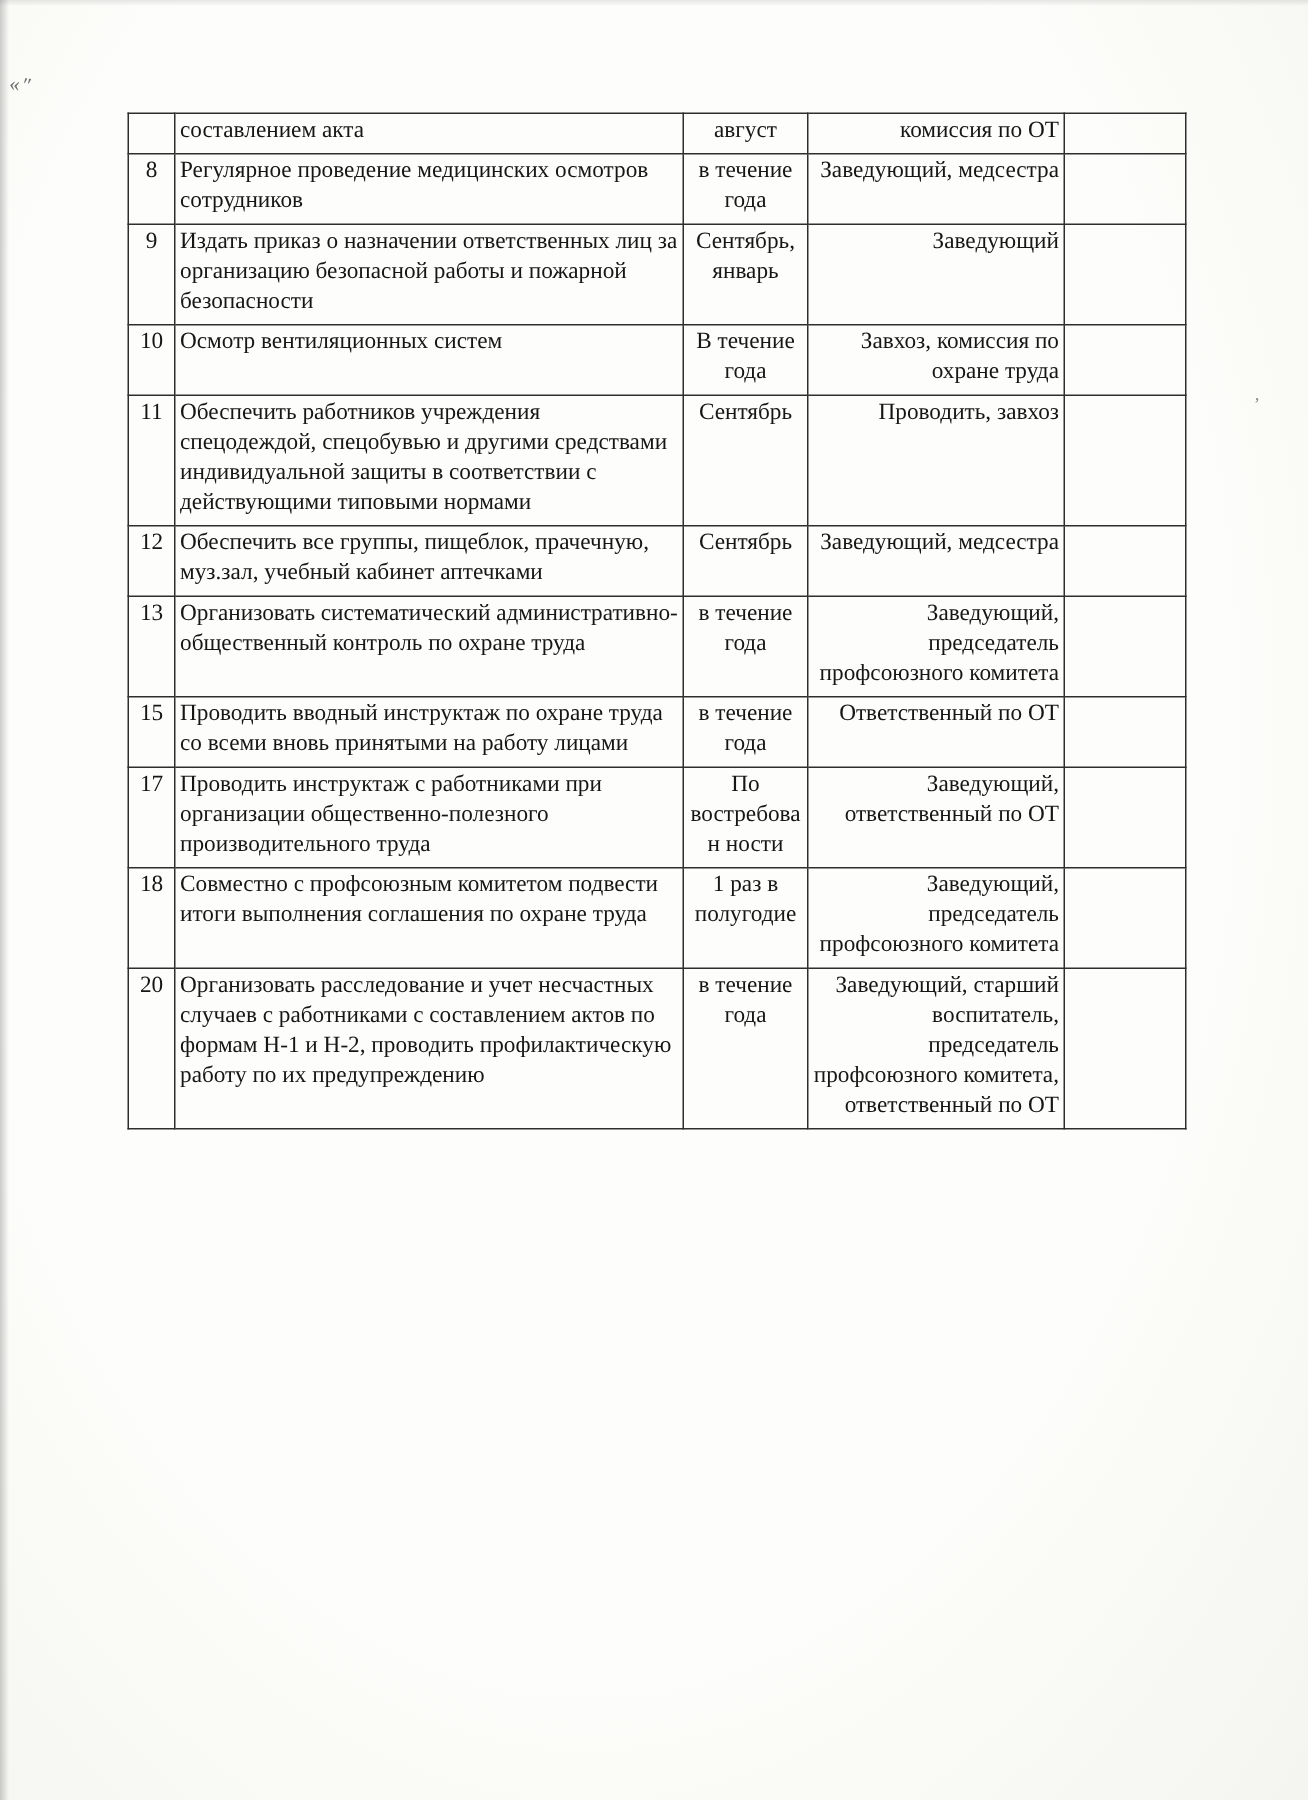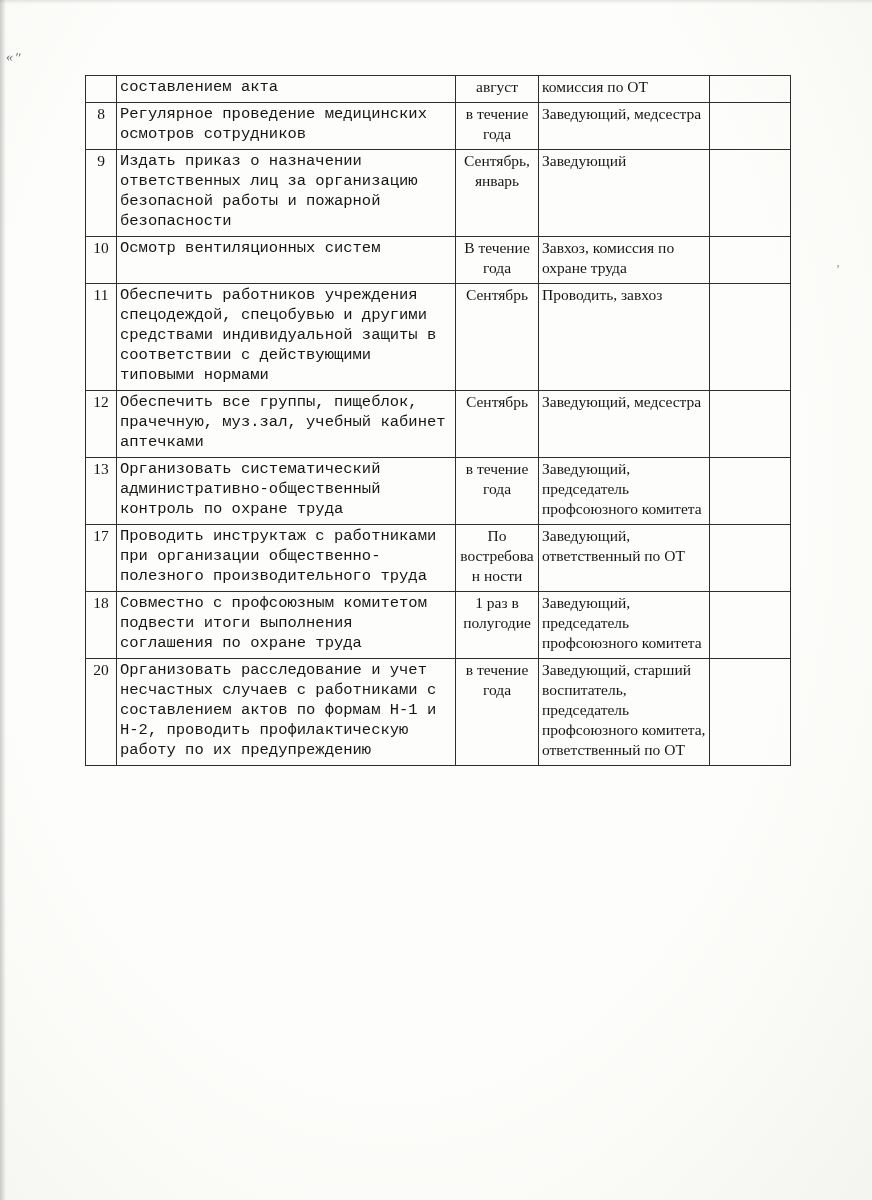--- a/index.html
+++ b/index.html
@@ -47,23 +47,23 @@
     font-size: 15.5px;
     line-height: 20px;
   }
   table.doc-table td {
     border: 1.5px solid #2e2e2e;
     vertical-align: top;
     padding: 1px 3px 5px 3px;
     overflow-wrap: break-word;
   }
   td.col-num  { text-align: center; padding-top: 2px; }
-  td.col-activity { text-align: left; padding-left: 7px; padding-right: 10px; font-family: Liberation Mono, monospace; }
+  td.col-activity { text-align: left; padding-left: 7px; padding-right: 10px; }
   td.col-timing { text-align: center; padding-left: 1px; padding-right: 1px; }
-  td.col-resp { text-align: left; margin-left: 42px; }
+  td.col-resp { text-align: right; margin-left: 42px; }
   td.col-mark { }
 </style>
 </head>
 <body>
 
 <div class="page">
   <div class="edge-left"></div>
   <div class="edge-top"></div>
 
   <span class="artifact tl">«″</span>
@@ -121,20 +121,27 @@
           <td class="col-mark"></td>
         </tr>
         <tr>
           <td class="col-num">13</td>
           <td class="col-activity">Организовать систематический административно-общественный контроль по охране труда</td>
           <td class="col-timing">в течение года</td>
           <td class="col-resp">Заведующий, председатель профсоюзного комитета</td>
           <td class="col-mark"></td>
         </tr>
         <tr>
+          <td class="col-num">15</td>
+          <td class="col-activity">Проводить вводный инструктаж по охране труда со всеми вновь принятыми на работу лицами</td>
+          <td class="col-timing">в течение года</td>
+          <td class="col-resp">Ответственный по ОТ</td>
+          <td class="col-mark"></td>
+        </tr>
+        <tr>
           <td class="col-num">17</td>
           <td class="col-activity">Проводить инструктаж с работниками при организации общественно-полезного производительного труда</td>
           <td class="col-timing">По востребован ности</td>
           <td class="col-resp">Заведующий, ответственный по ОТ</td>
           <td class="col-mark"></td>
         </tr>
         <tr>
           <td class="col-num">18</td>
           <td class="col-activity">Совместно с профсоюзным комитетом подвести итоги выполнения соглашения по охране труда</td>
           <td class="col-timing">1 раз в полугодие</td>

